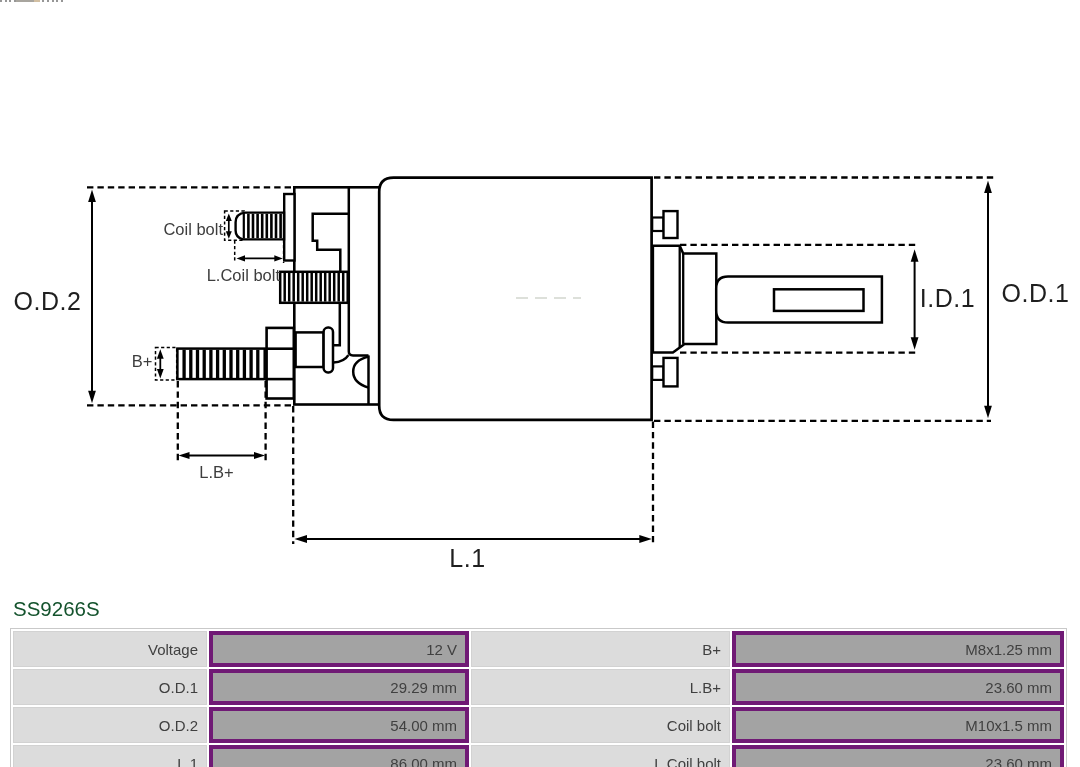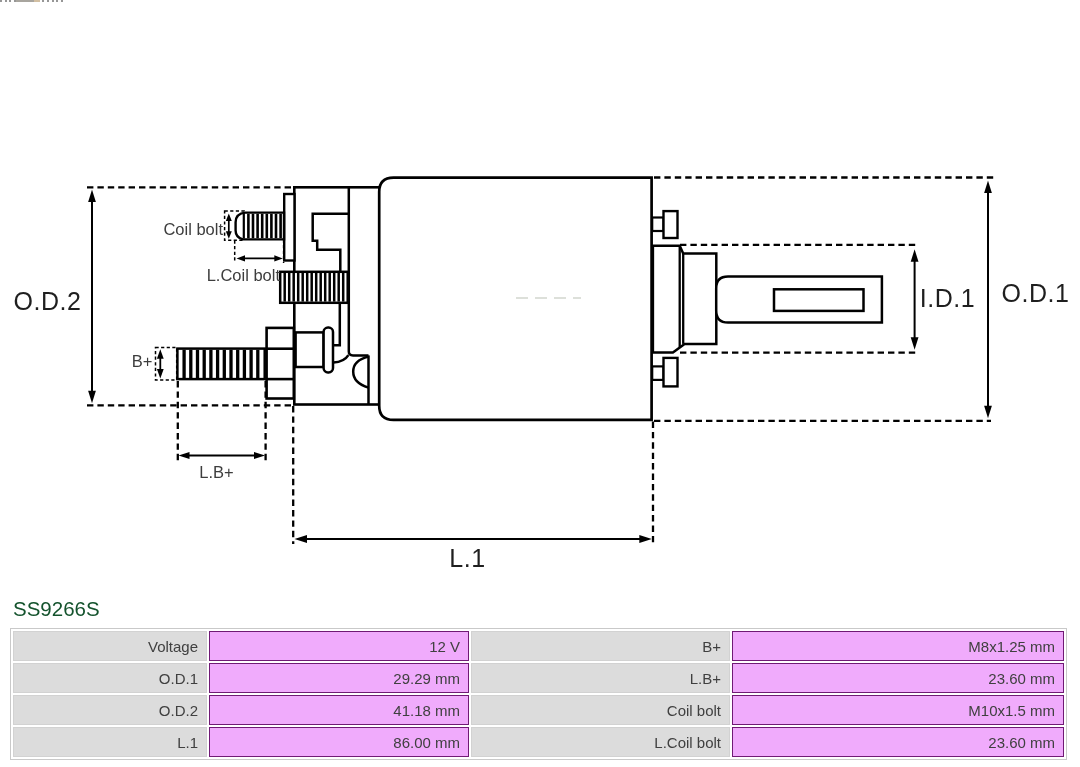--- a/index.html
+++ b/index.html
@@ -7,21 +7,21 @@
 background:repeating-linear-gradient(90deg,#969696 0 2.1px,#fdfdfd 2.1px 4.7px);}
 #art2{position:absolute;left:16px;top:0;width:24px;height:2px;background:#a8a59e;}
 #art3{position:absolute;left:34px;top:0;width:6px;height:2px;background:#d2bfa2;}
 svg.diag{position:absolute;left:0;top:0;}
 #model{position:absolute;left:13px;top:597px;font-size:20.5px;color:#14532d;}
 table#spec{position:absolute;left:10px;top:628px;width:1057px;table-layout:fixed;
 border-collapse:separate;border-spacing:2px;border:1px solid #c9c9c9;background:#fff;}
 #spec td{height:28px;padding:0 8px 0 12px;font-size:15px;color:#404040;text-align:right;
 vertical-align:middle;overflow:hidden;white-space:nowrap;margin-top:12px;}
 #spec td.l{background:#dcdcdc;border:1px solid #d2d2d2;}
-#spec td.v{background:#f0abfc;border:1px solid #701a75;}
+#spec td.v{background:#a3a3a3;border:4px solid #701a75;}
 #spec col.c1{width:194px;}#spec col.c2{width:260px;}#spec col.c3{width:259px;}#spec col.c4{width:332px;}
 </style></head>
 <body>
 <div id="art1"></div>
 <div id="art2"></div>
 <div id="art3"></div>
 <svg class="diag" width="1080" height="596" viewBox="0 0 1080 596">
 <line x1="87" y1="187.3" x2="291" y2="187.3" stroke="#000" stroke-width="2.3" stroke-dasharray="6.4,4"></line>
 <line x1="87" y1="405.3" x2="293" y2="405.3" stroke="#000" stroke-width="2.3" stroke-dasharray="6.4,4"></line>
 <line x1="654" y1="177.5" x2="995" y2="177.5" stroke="#000" stroke-width="2.3" stroke-dasharray="6.4,4"></line>
@@ -147,21 +147,21 @@
         <td class="v">M8x1.25 mm</td>
       </tr>
 <tr>
         <td class="l">O.D.1</td>
         <td class="v">29.29 mm</td>
         <td class="l">L.B+</td>
         <td class="v">23.60 mm</td>
       </tr>
 <tr>
         <td class="l">O.D.2</td>
-        <td class="v">41.18 mm</td>
+        <td class="v">54.00 mm</td>
         <td class="l">Coil bolt</td>
         <td class="v">M10x1.5 mm</td>
       </tr>
 <tr>
         <td class="l">L.1</td>
         <td class="v">86.00 mm</td>
         <td class="l">L.Coil bolt</td>
         <td class="v">23.60 mm</td>
       </tr>
 </tbody>

